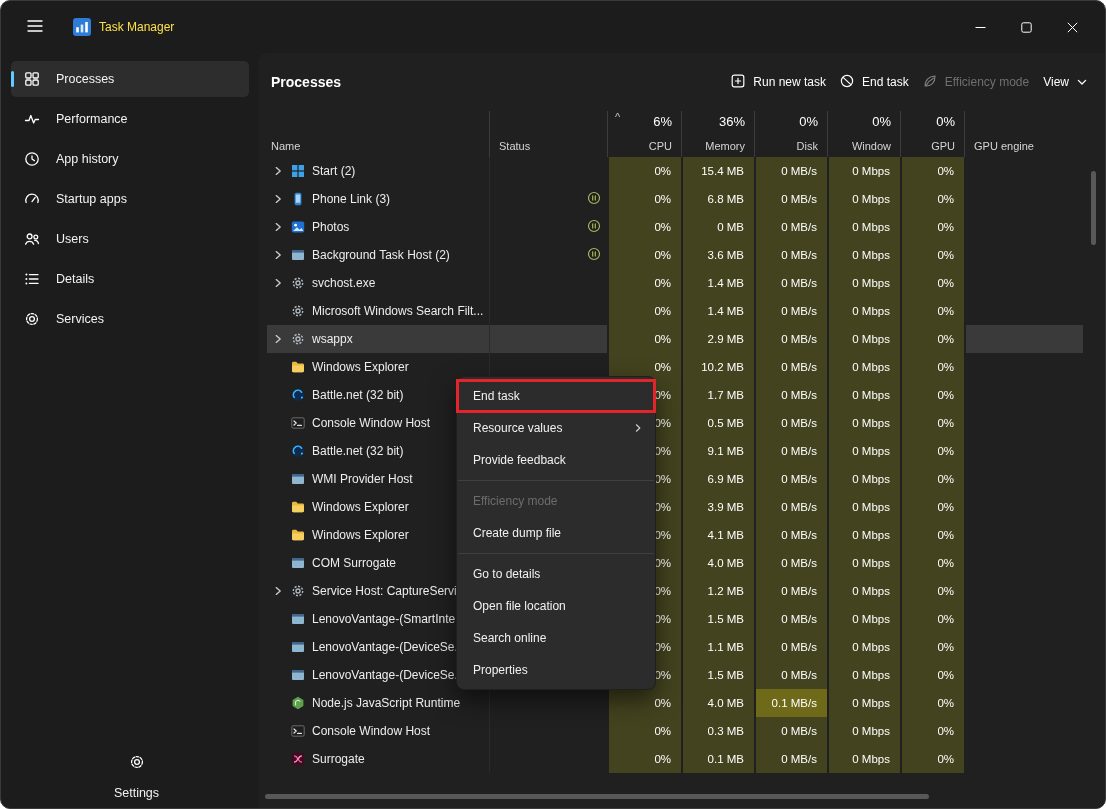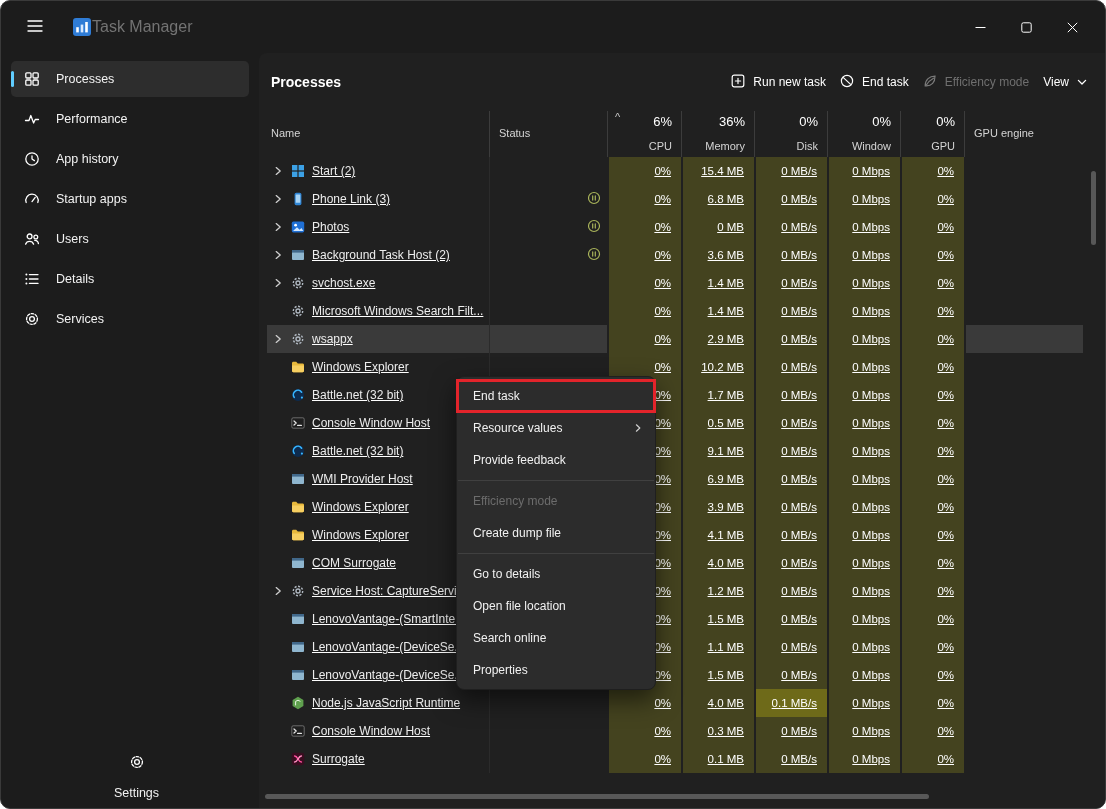--- a/index.html
+++ b/index.html
@@ -4,21 +4,21 @@
 <title>Task Manager</title>
 <style>
   *{margin:0;padding:0;box-sizing:border-box;}
   html,body{width:1106px;height:809px;background:#ffffff;font-family:"Liberation Sans",sans-serif;cursor:default;}
   .window{position:relative;width:1106px;height:809px;background:#1c1c1c;border:1px solid #3a3a3a;border-radius:10px;overflow:hidden;color:#ffffff;font-size:12px;}
 
   
   .titlebar{position:absolute;top:0;left:0;right:0;height:52px;display:flex;align-items:center;padding-left:20px;}
   .icon-btn{background:none;border:none;display:flex;align-items:center;padding:6px;}
   .app-logo{margin-left:24px;display:flex;}
-  .app-title{margin-left:1px;font-size:16px;color:#737373;}
+  .app-title{margin-left:8px;font-size:12px;color:#fde047;}
   .win-controls{position:absolute;right:10px;top:10px;display:flex;}
   .win-controls button{width:46px;height:32px;background:none;border:none;display:flex;align-items:center;justify-content:center;}
 
   
   .sidebar{position:absolute;top:52px;left:0;width:258px;bottom:0;padding:8px 10px;}
   .sidebar-item{position:relative;height:36px;border-radius:5px;display:flex;align-items:center;gap:16px;padding-left:13px;margin-bottom:4px;font-size:12.5px;color:#f2f2f2;}
   .sidebar-item.selected{background:#2d2d2d;}
   .sidebar-item .accent{display:none;position:absolute;left:0;top:50%;transform:translateY(-50%);width:3px;height:16px;border-radius:2px;background:var(--accent,#60cdff);}
   .sidebar-item.selected .accent{display:block;}
   .sidebar-item.settings{position:absolute;bottom:14px;left:10px;right:10px;flex-direction:column;}
@@ -28,30 +28,30 @@
   .content{position:absolute;left:258px;top:52px;right:0;bottom:0;background:#202020;border-top-left-radius:8px;}
   .toolbar{height:58px;display:flex;align-items:center;padding:0 18px 0 12px;}
   .toolbar h1{font-size:14px;font-weight:bold;color:#ffffff;}
   .actions{margin-left:auto;display:flex;align-items:center;gap:14px;}
   .actions button{display:flex;align-items:center;gap:8px;background:none;border:none;color:#ffffff;font-size:12px;font-family:inherit;}
   .actions button.disabled{color:#6f6f6f;}
 
   
   .grid-cols{display:grid;grid-template-columns:222px 118px 74px 73px 73px 73px 64px 1fr;}
   .thead{height:46px;margin:0 22px 0 8px;}
-  .hcell{position:relative;display:flex;flex-direction:column;justify-content:center;padding:3px 9px 5px;border-left:1px solid #3c3c3c;overflow:hidden;}
+  .hcell{position:relative;display:flex;flex-direction:column;justify-content:flex-end;padding:3px 9px 5px;border-left:1px solid #3c3c3c;overflow:hidden;}
   .hcell.first{border-left:none;padding-left:4px;}
   .hcell.num{align-items:flex-end;justify-content:space-between;}
   .hsum{font-size:13px;color:#ffffff;}
   .hlabel{font-size:11px;color:#d4d4d4;white-space:nowrap;}
   .sort{position:absolute;left:7px;top:0;font-size:11px;color:#c8c8c8;}
 
   
   .tbody{margin:0 22px 0 8px;}
-  .trow{height:28px;text-decoration:underline;}
+  .trow{height:28px;}
   .cell{display:flex;align-items:center;overflow:hidden;}
   .c-name{gap:6px;padding-left:4px;white-space:nowrap;}
   .chev{width:14px;min-width:14px;display:flex;justify-content:center;}
   .picon{width:15px;min-width:15px;display:flex;align-items:center;}
   .plabel{font-size:12px;color:#ededed;}
   .c-status{justify-content:flex-end;padding-right:6px;border-left:1px solid #2b2b2b;}
   .heat{background:var(--heat,#44431f);color:#ffffff;justify-content:flex-end;padding-right:10px;font-size:11.5px;border-left:2px solid #202020;}
   .heat.hot{background:var(--heat-bright,#6e6a19);}
   .c-engine{border-left:2px solid #202020;}
   .trow.selected .c-name,.trow.selected .c-status,.trow.selected .c-engine{background:#3a3a3a;}

